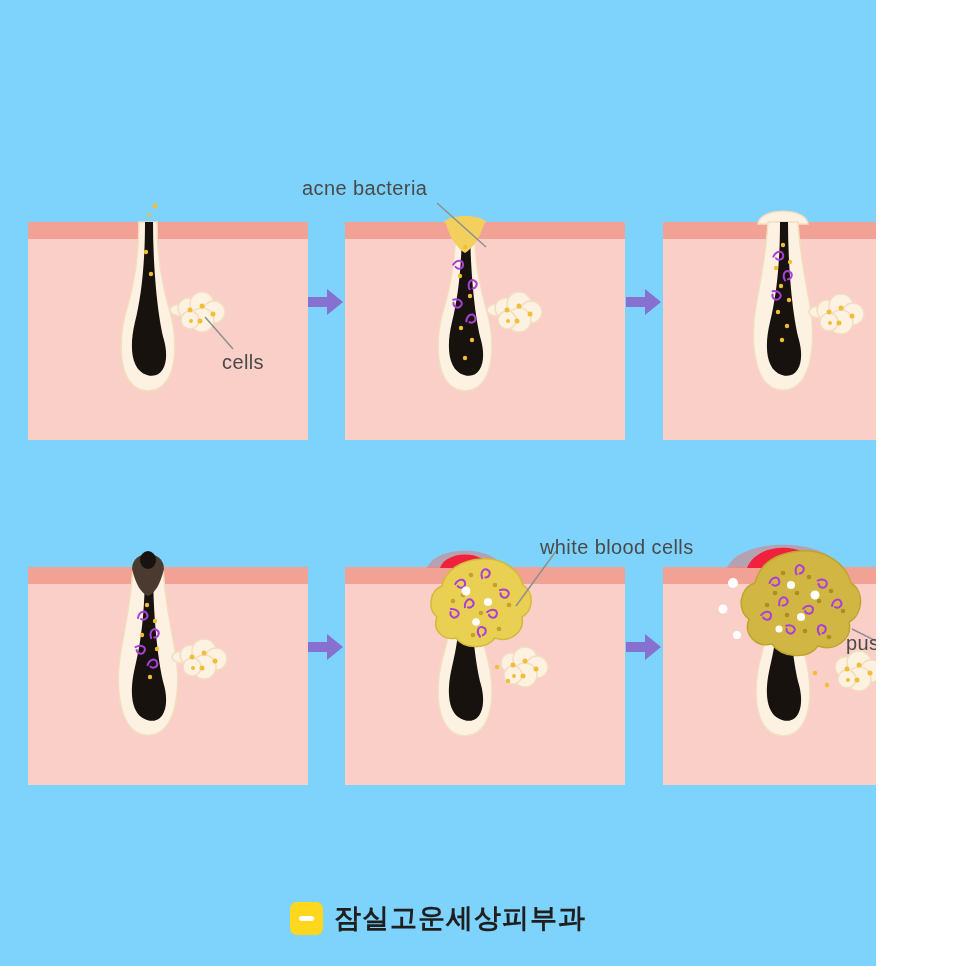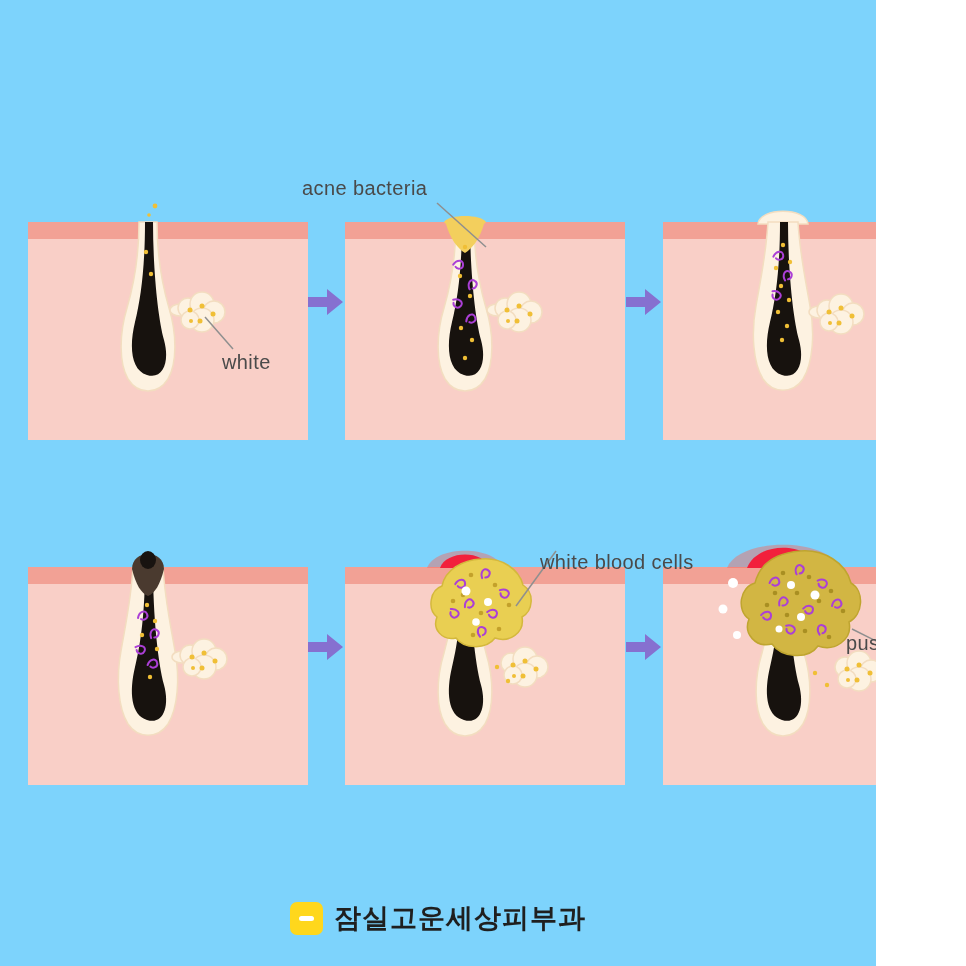--- a/index.html
+++ b/index.html
@@ -272,22 +272,22 @@
   </div>
 
   <svg class="overlay">
     <line class="leader" x1="437" y1="203" x2="486" y2="247"></line>
     <line class="leader" x1="205" y1="317" x2="233" y2="349"></line>
     <line class="leader" x1="556" y1="551" x2="516" y2="606"></line>
     <line class="leader" x1="878" y1="642" x2="852" y2="629"></line>
   </svg>
 
   <div class="label" style="left:302px;top:177px">acne bacteria</div>
-  <div class="label" style="left:222px;top:351px">white</div>
-  <div class="label" style="left:540px;top:551px">white blood cells</div>
+  <div class="label" style="left:222px;top:351px">cells</div>
+  <div class="label" style="left:540px;top:536px">white blood cells</div>
   <div class="label" style="left:846px;top:632px">pus</div>
 
   <div class="footer">
     <div class="logo">
         <div class="dash"></div>
       </div>
     <span class="footer-text">잠실고운세상피부과</span>
   </div>
 
 </div>

